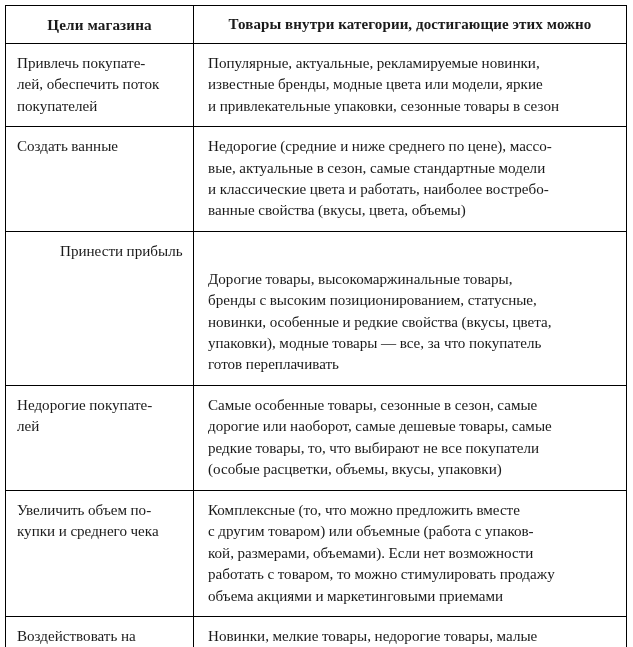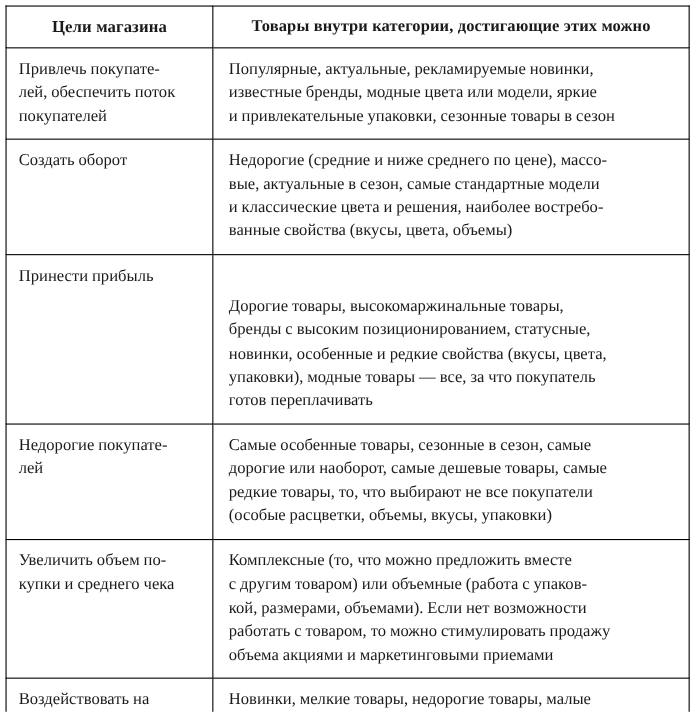--- a/index.html
+++ b/index.html
@@ -110,33 +110,33 @@
         </td>
         <td class="cell-items">
           <span class="cell-text" style="white-space: pre-line;">Популярные, актуальные, рекламируемые новинки,
 известные бренды, модные цвета или модели, яркие
 и привлекательные упаковки, сезонные товары в сезон</span>
         </td>
       </tr>
 
       <tr style="height:93px">
         <td class="cell-goal">
-          <span class="cell-text" style="white-space: pre-line;">Создать оборот</span>
+          <span class="cell-text" style="white-space: pre-line;">Создать ванные</span>
         </td>
         <td class="cell-items">
           <span class="cell-text" style="white-space: pre-line;">Недорогие (средние и ниже среднего по цене), массо-
 вые, актуальные в сезон, самые стандартные модели
-и классические цвета и решения, наиболее востребо-
+и классические цвета и работать, наиболее востребо-
 ванные свойства (вкусы, цвета, объемы)</span>
         </td>
       </tr>
 
       <tr style="height:112px">
         <td class="cell-goal">
-          <span class="cell-text" style="white-space: pre-line;">Принести прибыль</span>
+          <span class="cell-text" style="white-space: pre-line; margin-left: 43px;">Принести прибыль</span>
         </td>
         <td class="cell-items">
           <span class="cell-text" style="white-space: pre-line; margin-top: 28px;">Дорогие товары, высокомаржинальные товары,
 бренды с высоким позиционированием, статусные,
 новинки, особенные и редкие свойства (вкусы, цвета,
 упаковки), модные товары — все, за что покупатель
 готов переплачивать</span>
         </td>
       </tr>
 

